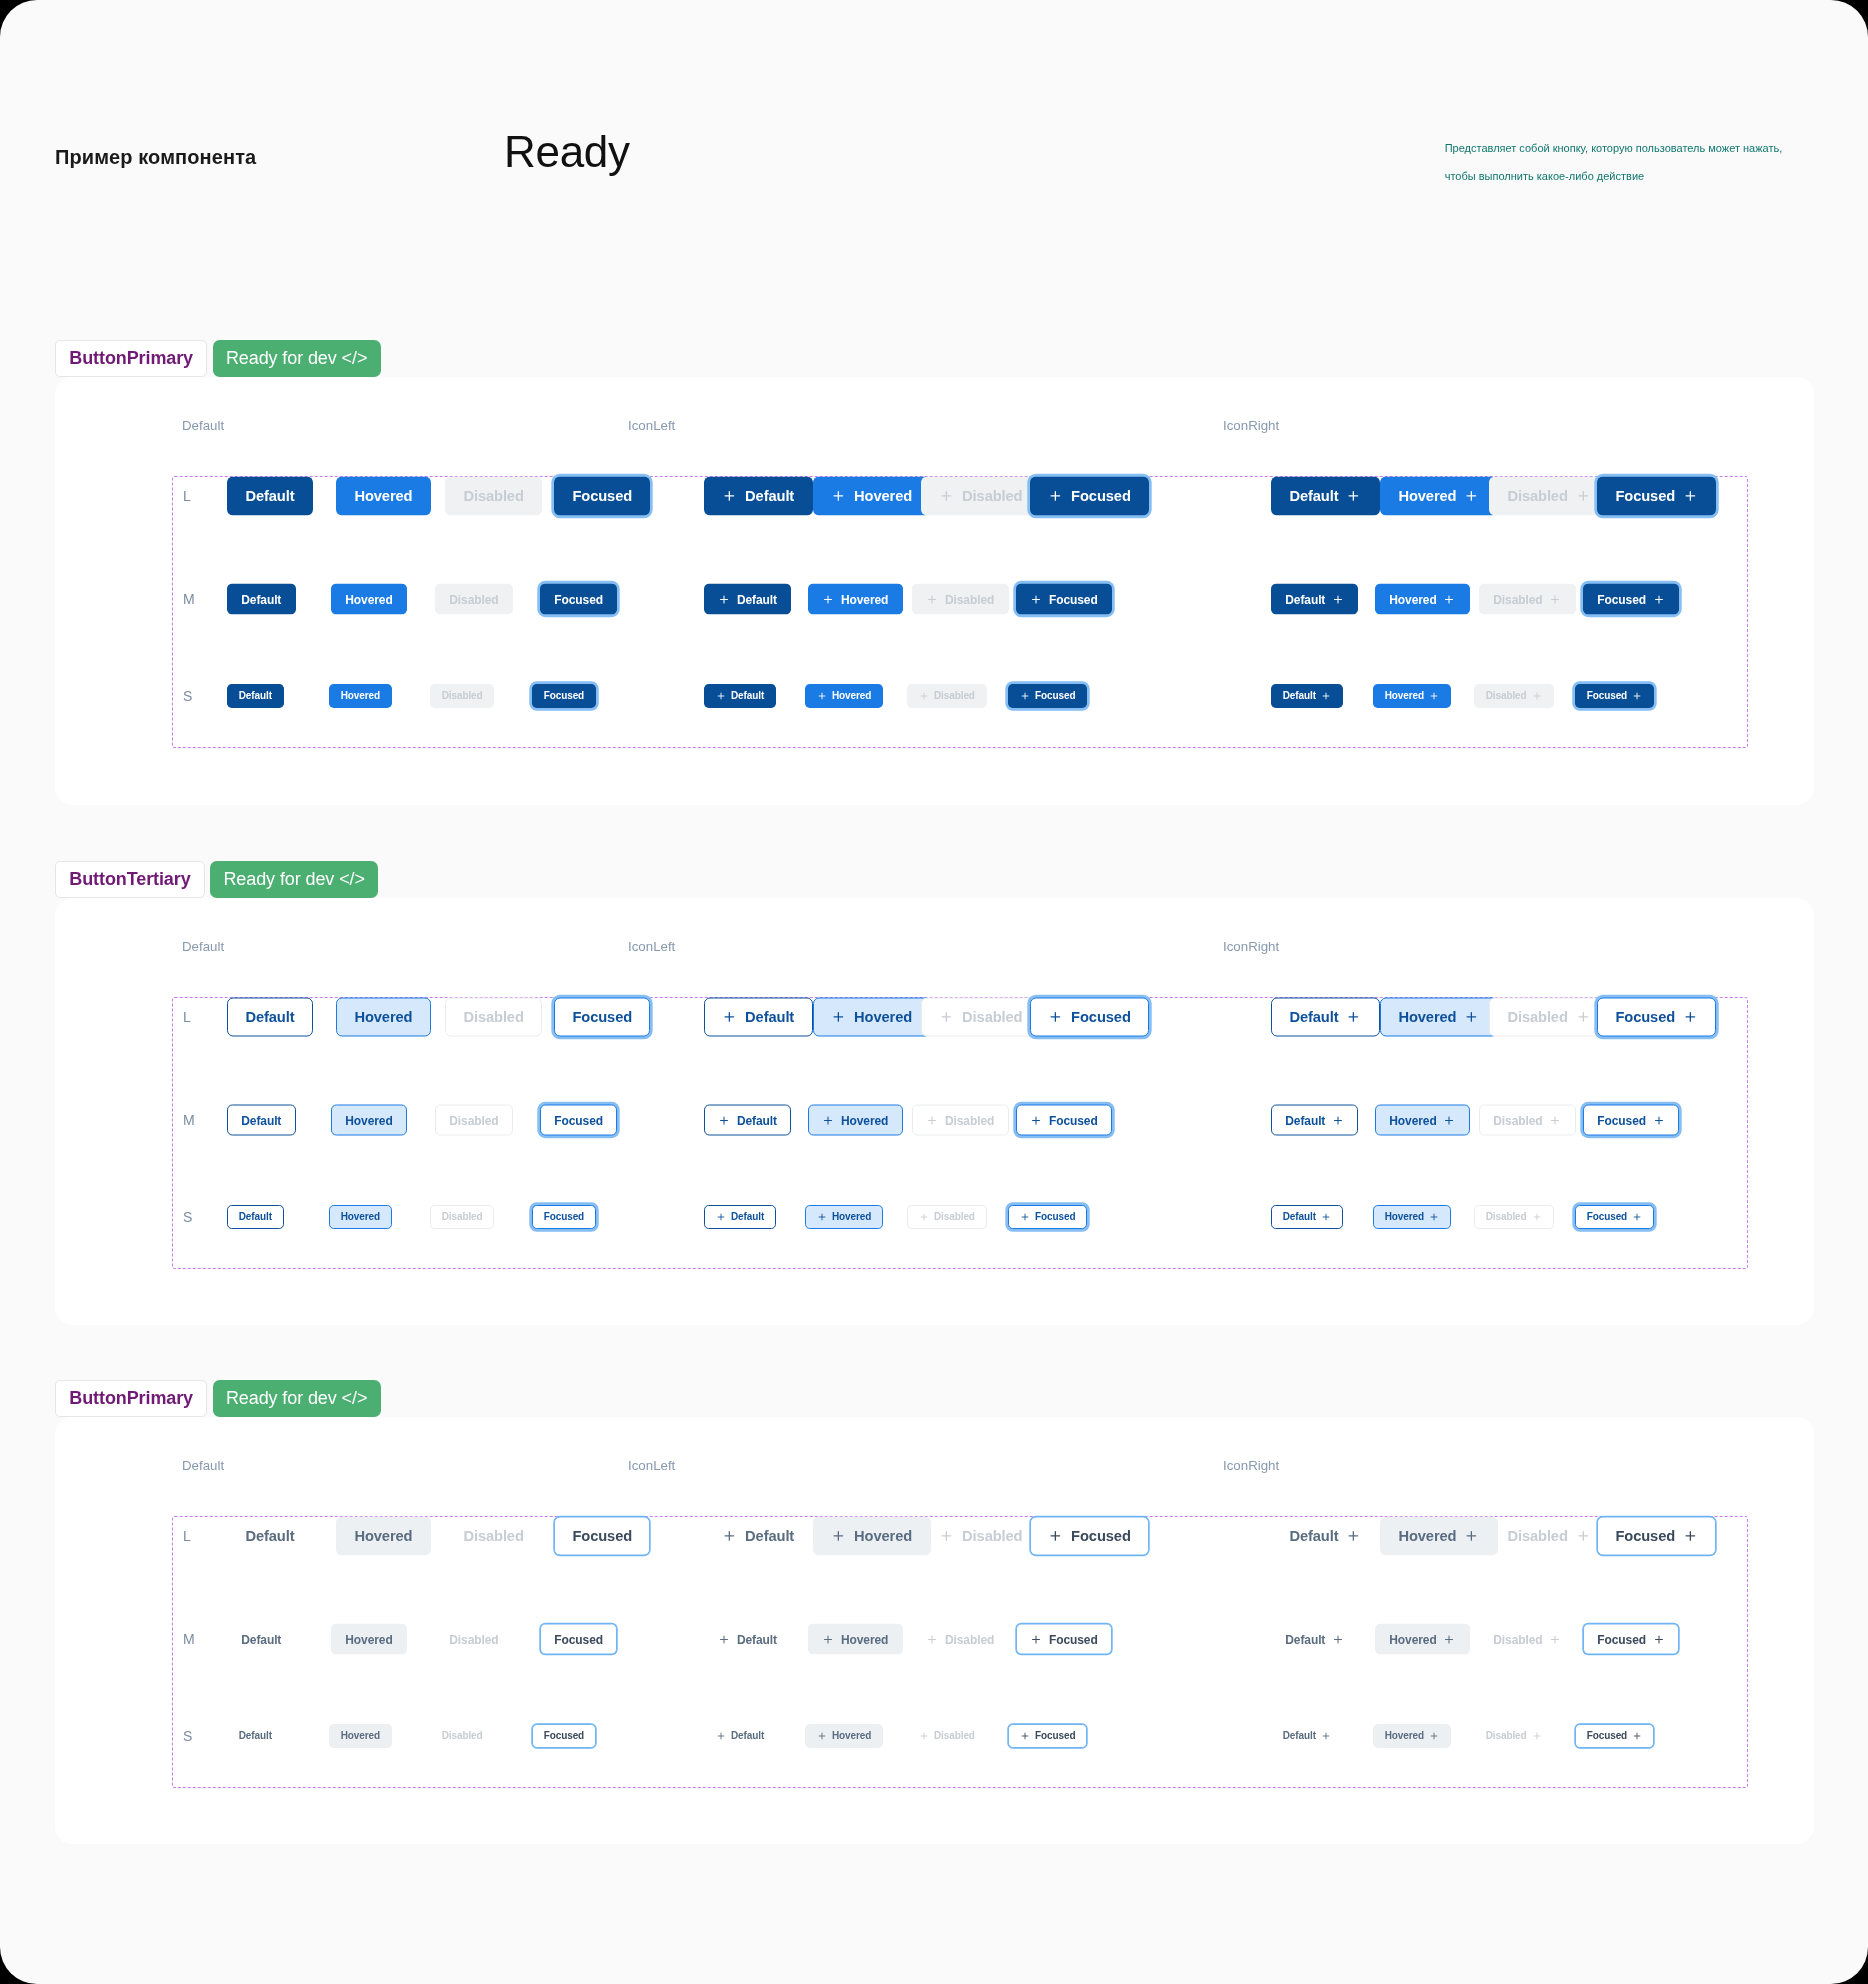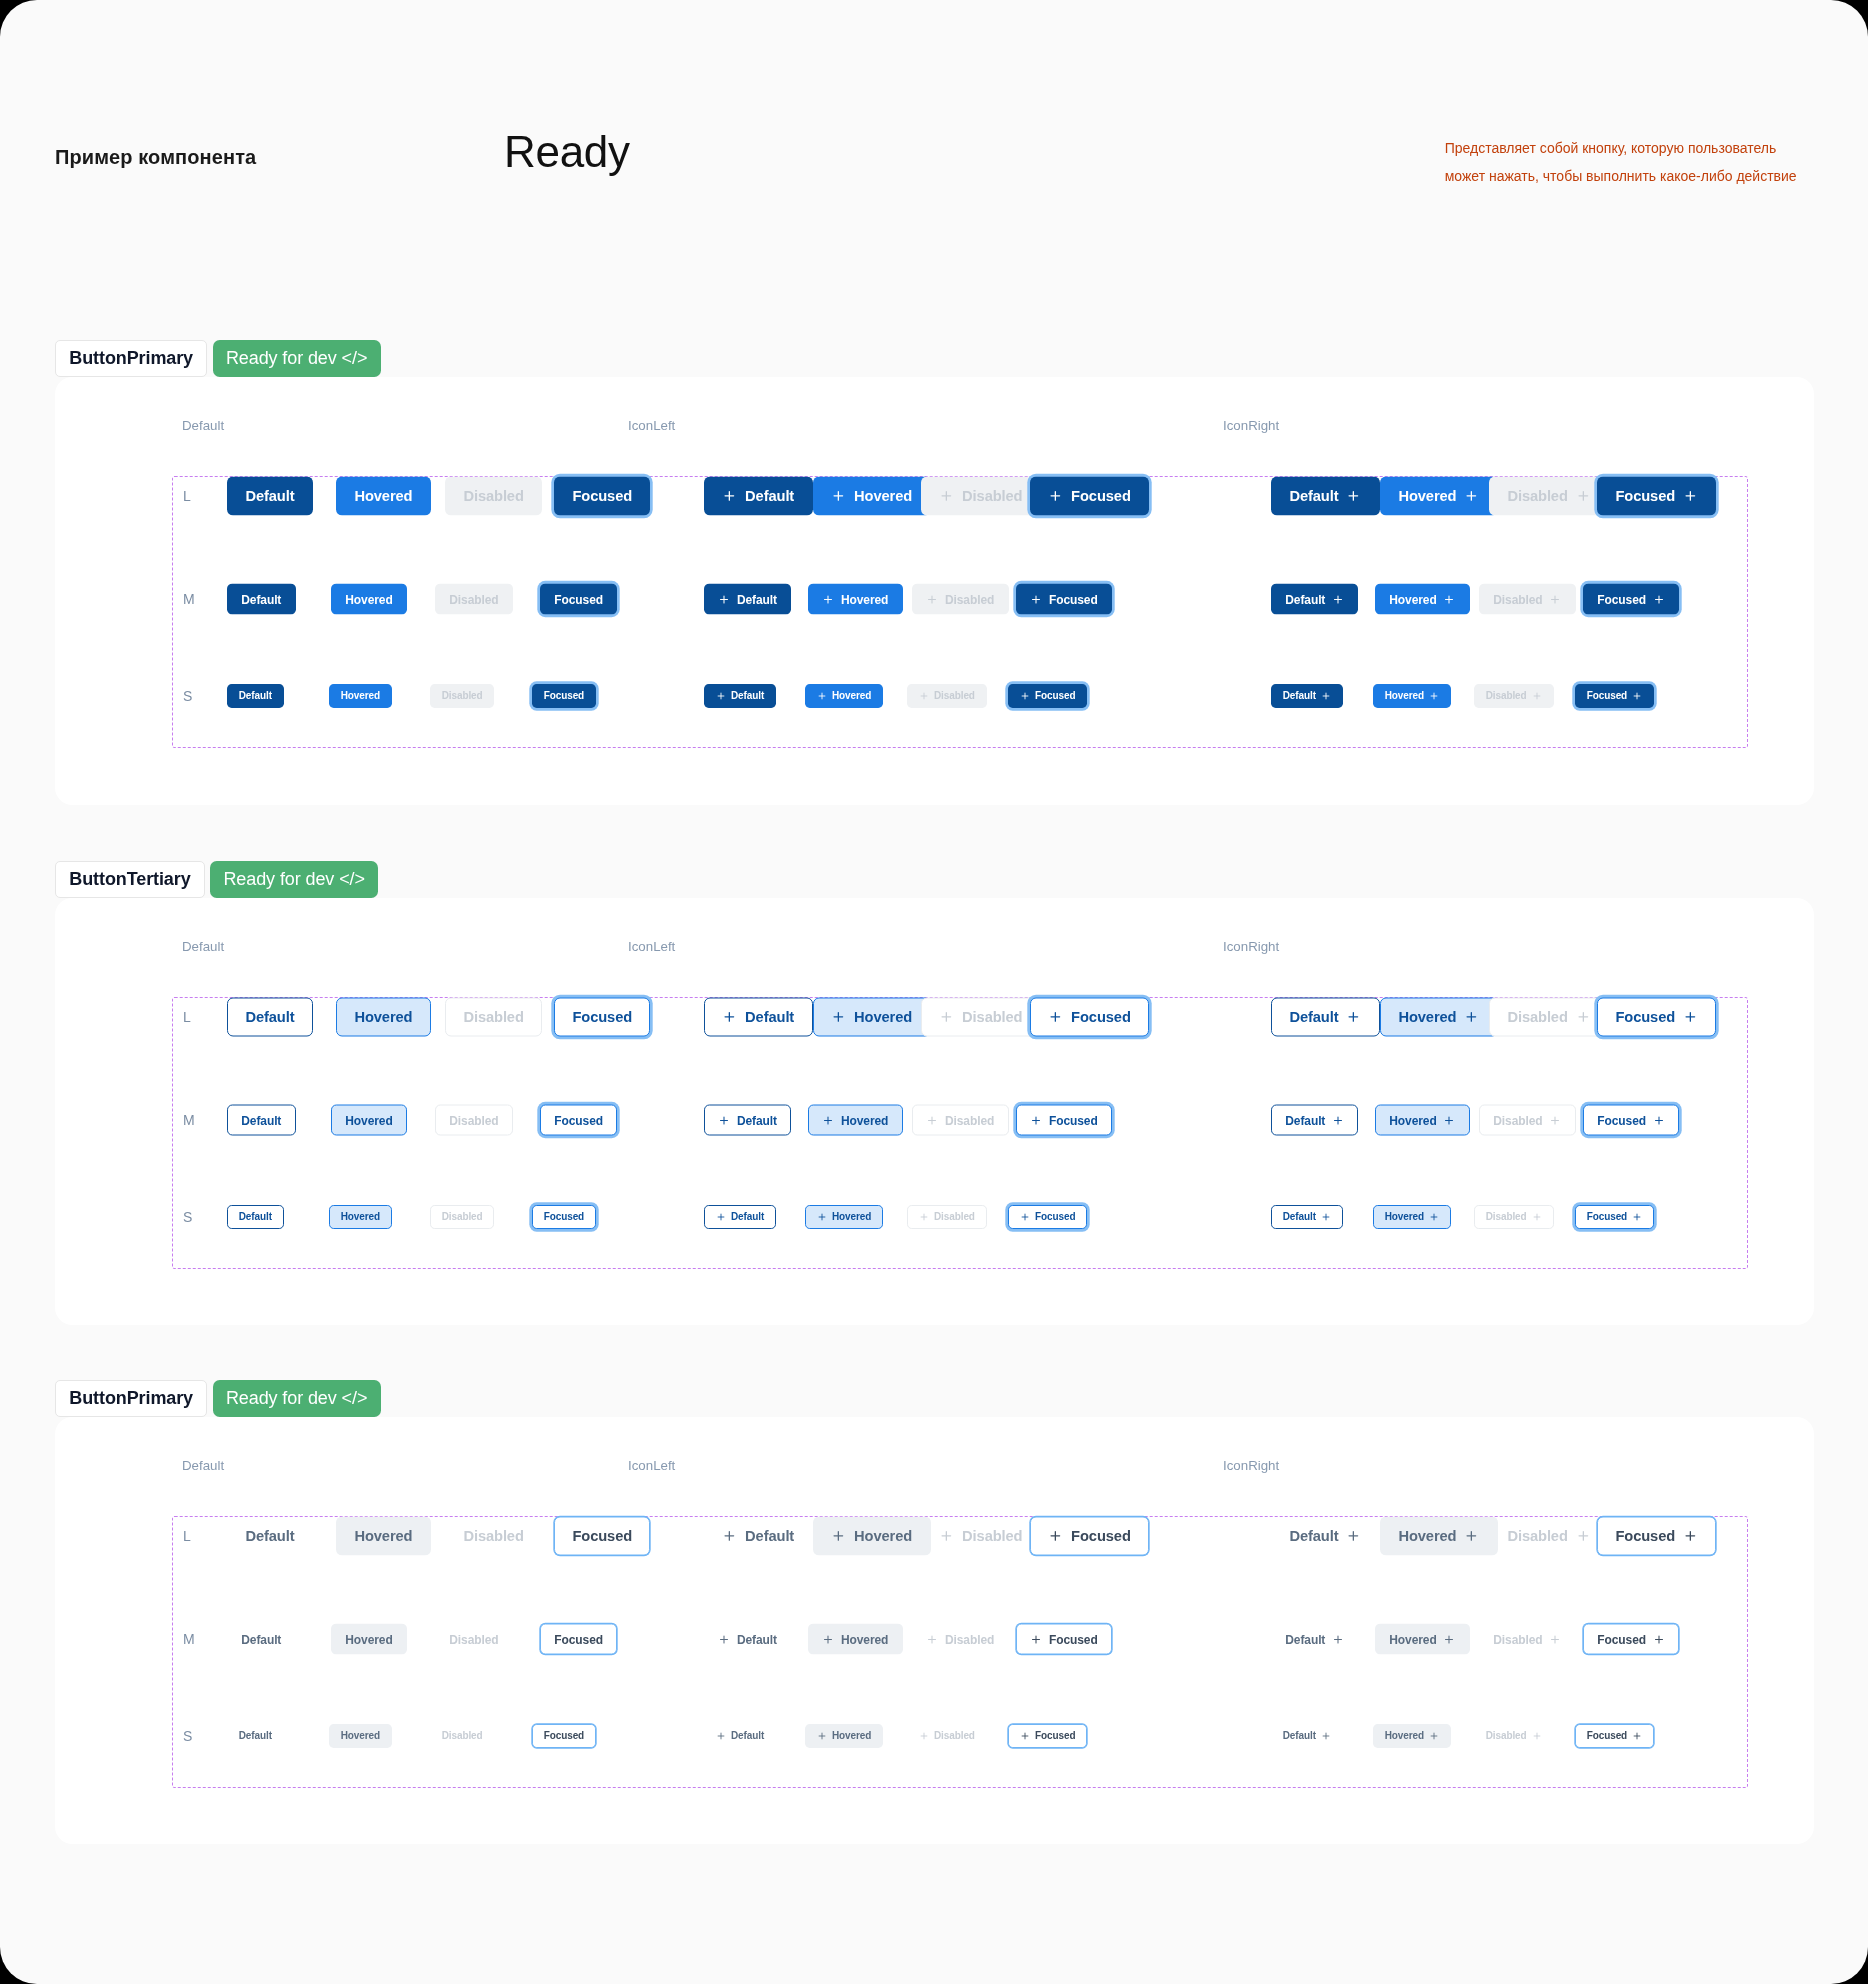--- a/index.html
+++ b/index.html
@@ -44,23 +44,23 @@
     font-weight: 400;
     color: #111111;
     letter-spacing: -0.3px;
   }
   .header-desc {
     position: absolute;
     right: 1.3px;
     top: 6.7px;
     width: 367px;
     text-align: left;
-    font-size: 14px;
+    font-size: 11px;
     line-height: 28px;
-    color: #c2410c;
+    color: #0f766e;
     font-weight: 400;
   }
 
   
   .section { position: absolute; left: 55px; width: 1759px; }
   #section-0 { top: 337px; }
   #section-1 { top: 858px; }
   #section-2 { top: 1377px; }
 
   .section-tabs {
@@ -72,21 +72,21 @@
   .chip-name {
     background: #FFFFFF;
     border: 0.7px solid #E6E6E6;
     border-radius: 5px;
     padding: 0 13.3px;
     height: 37px;
     display: flex;
     align-items: center;
     font-size: 18px;
     font-weight: 700;
-    color: #0f172a;
+    color: #701a75;
     letter-spacing: -0.1px;
   }
   .chip-ready {
     background: #4CAF72;
     border-radius: 6.7px;
     padding: 0 13.3px;
     height: 37px;
     display: flex;
     align-items: center;
     font-size: 18px;

